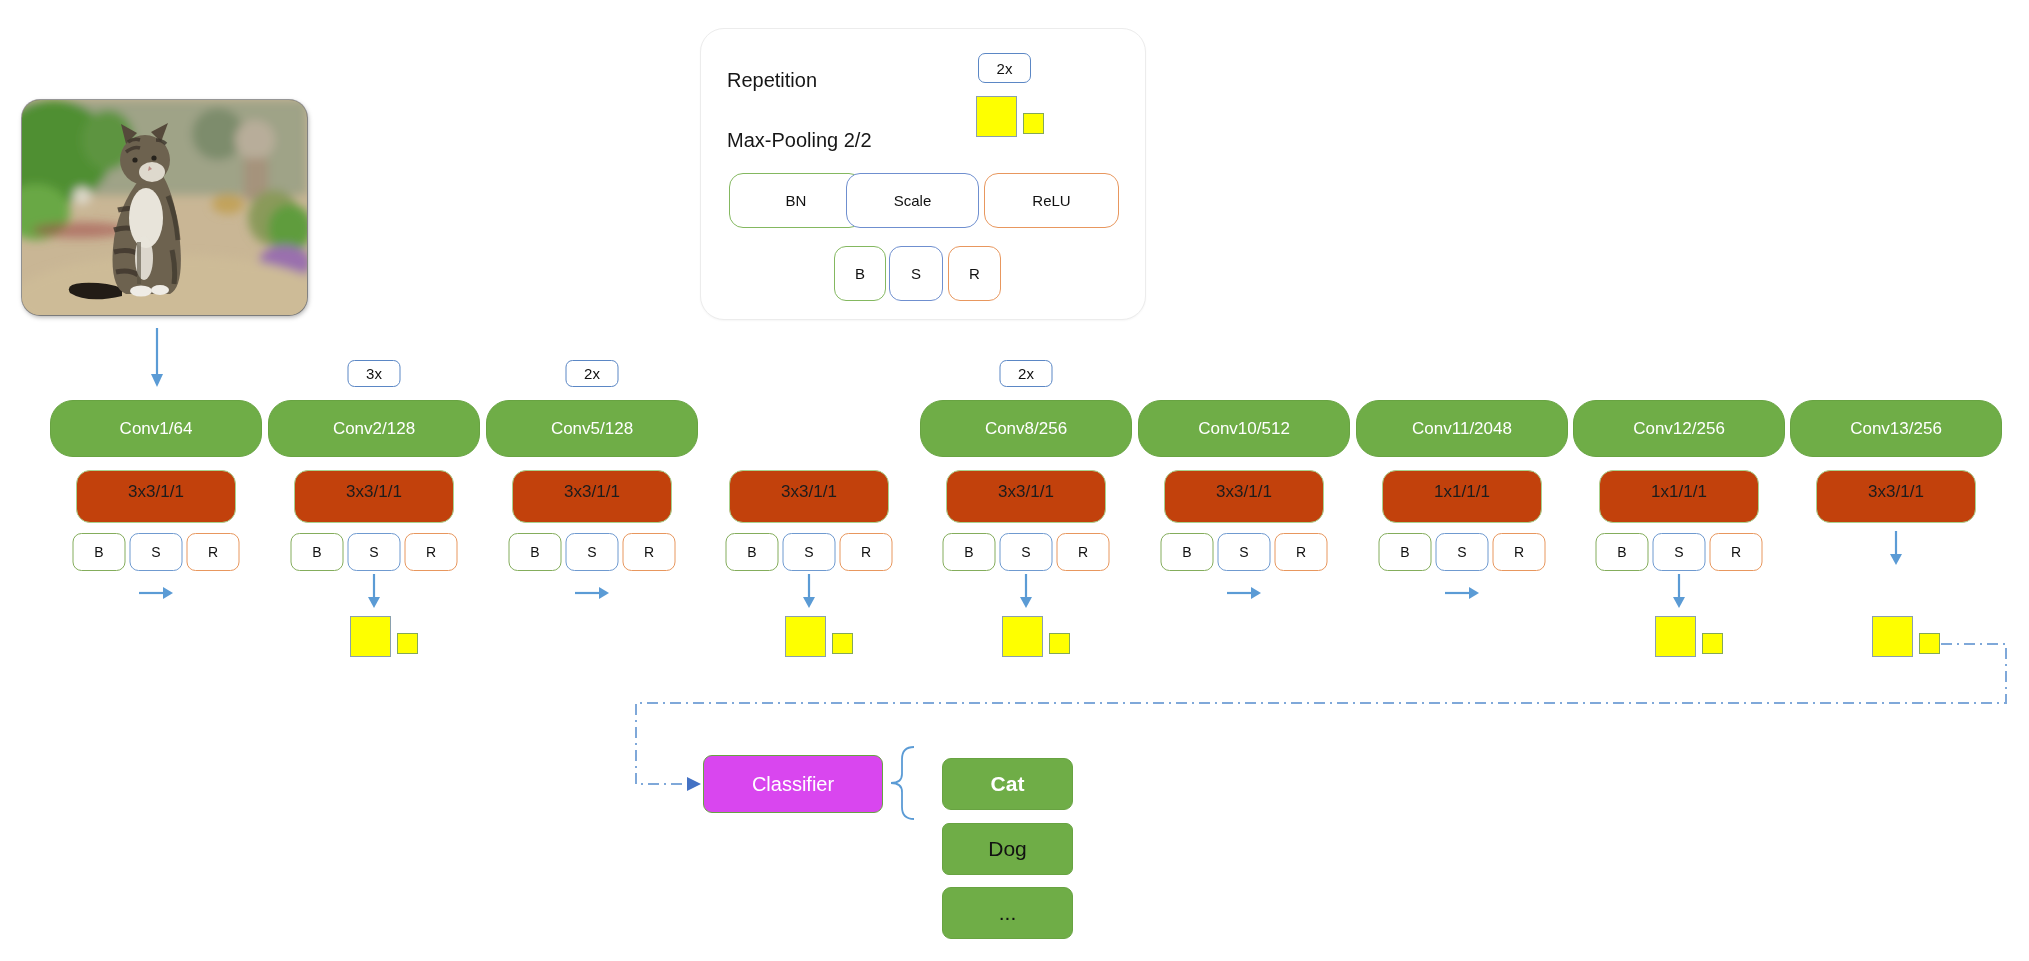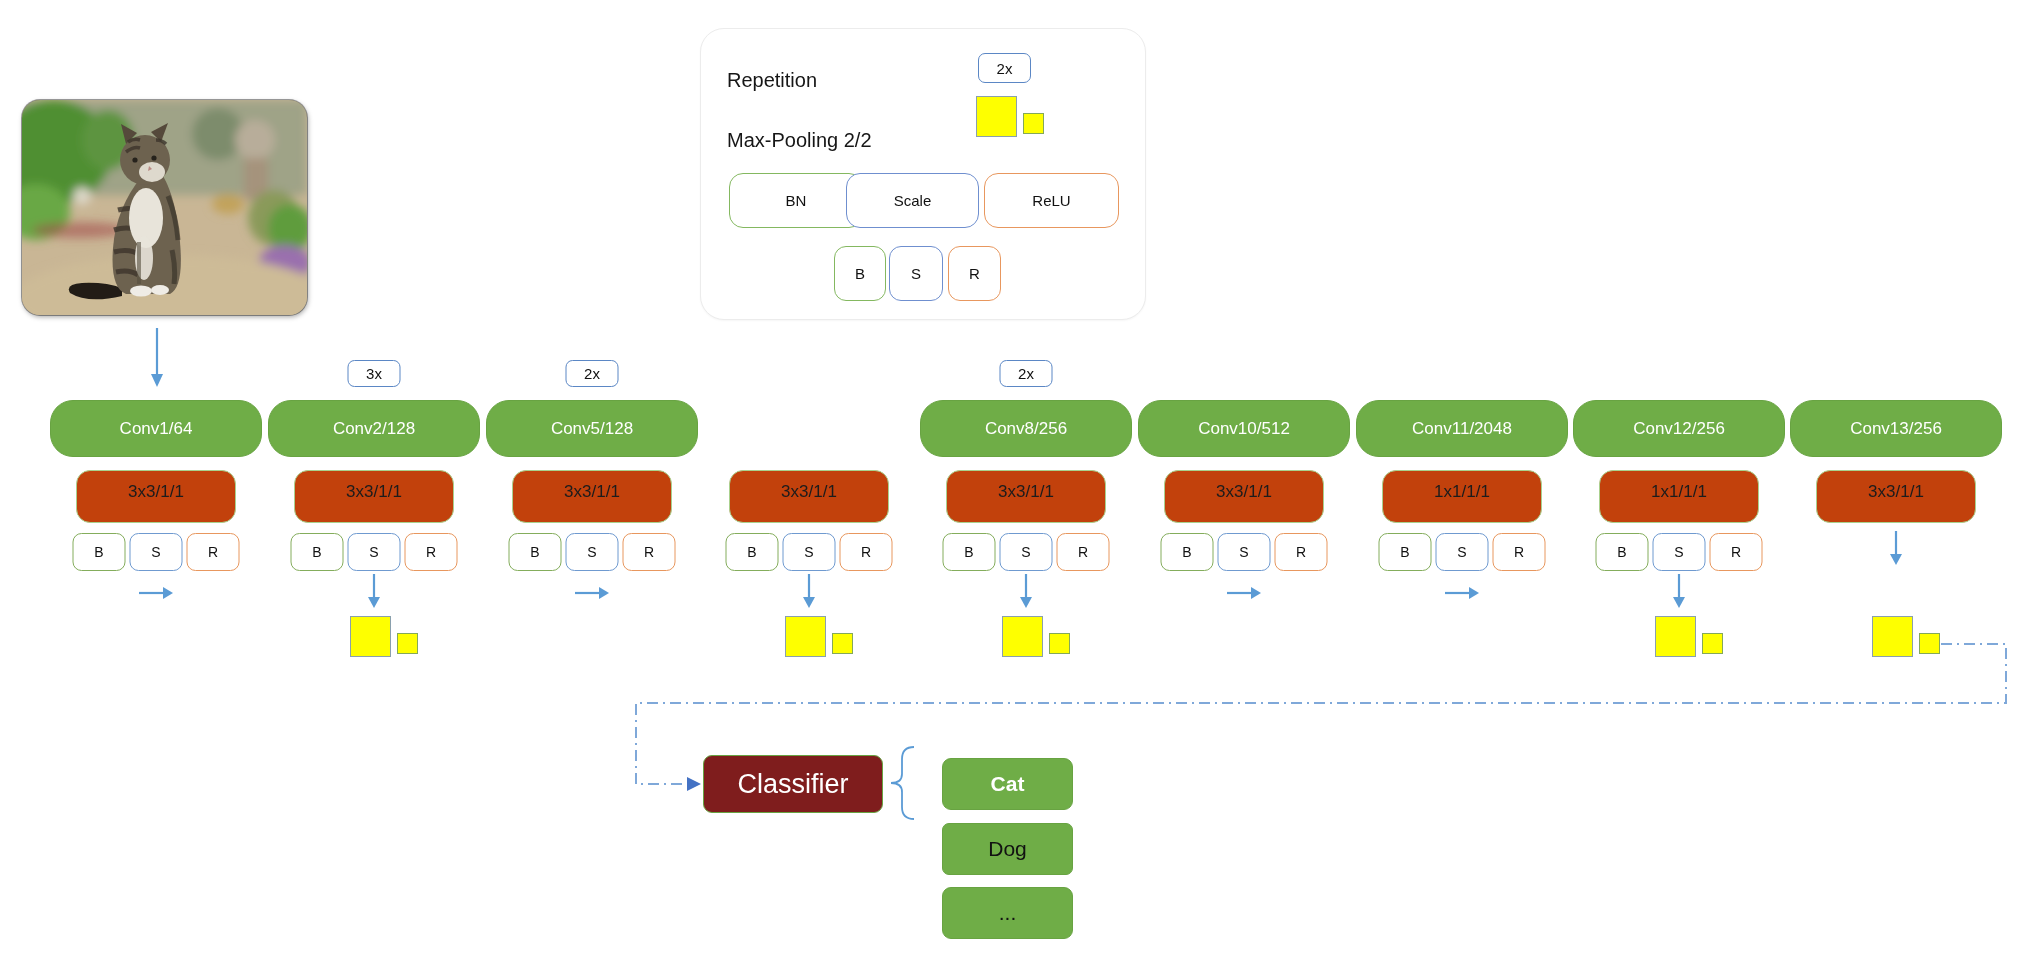--- a/index.html
+++ b/index.html
@@ -56,22 +56,22 @@
   .mini.b{border-color:#84ad5c;}
   .mini.s{border-color:#6f9ad0;}
   .mini.r{border-color:#e8975e;}
   .arrow-right{position:absolute;top:586px;left:50%;transform:translateX(-50%);}
   .arrow-down{position:absolute;top:574px;left:50%;transform:translateX(-50%);}
   .arrow-down.high{top:531px;}
   .col-pool{left:50%;margin-left:-24px;top:616px;width:70px;height:44px;}
 
   
   .connector{position:absolute;left:0;top:0;pointer-events:none;}
-  .classifier{position:absolute;left:703px;top:755px;width:180px;height:58px;background:#7f1d1d;
-    border:1px solid #68a342;box-sizing:border-box;border-radius:9px;color:#fff;font-size:27px;
+  .classifier{position:absolute;left:703px;top:755px;width:180px;height:58px;background:#d946ef;
+    border:1px solid #68a342;box-sizing:border-box;border-radius:9px;color:#fff;font-size:20px;
     display:flex;align-items:center;justify-content:center;}
   .brace{position:absolute;left:884px;top:744px;}
   .output{position:absolute;left:942px;width:131px;height:52px;background:#6fad47;border:1px solid #68a342;
     box-sizing:border-box;border-radius:9px;display:flex;align-items:center;justify-content:center;
     font-size:21px;color:#121212;}
   .out-0{top:758px;color:#fff;font-weight:bold;}
   .out-1{top:823px;border-radius:7px;}
   .out-2{top:887px;}
 </style>
 </head>

